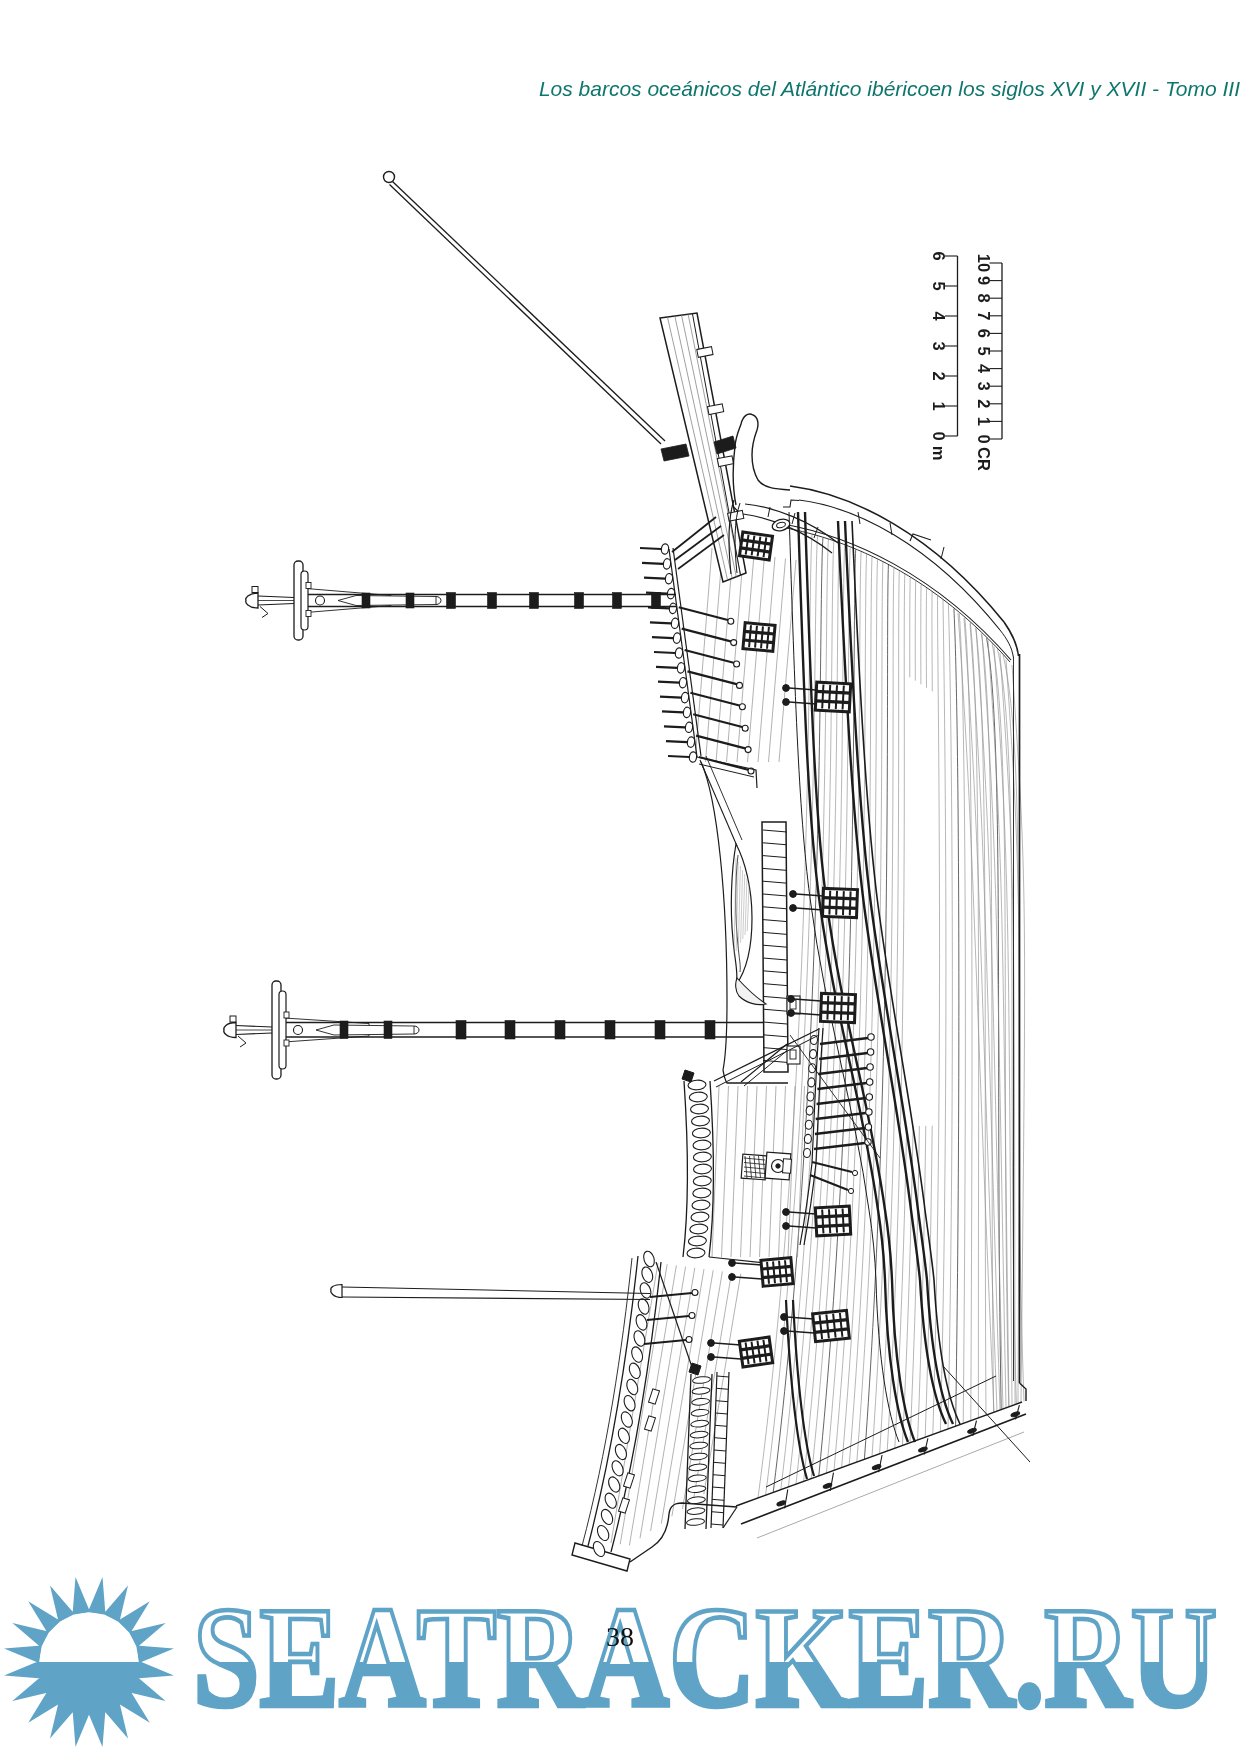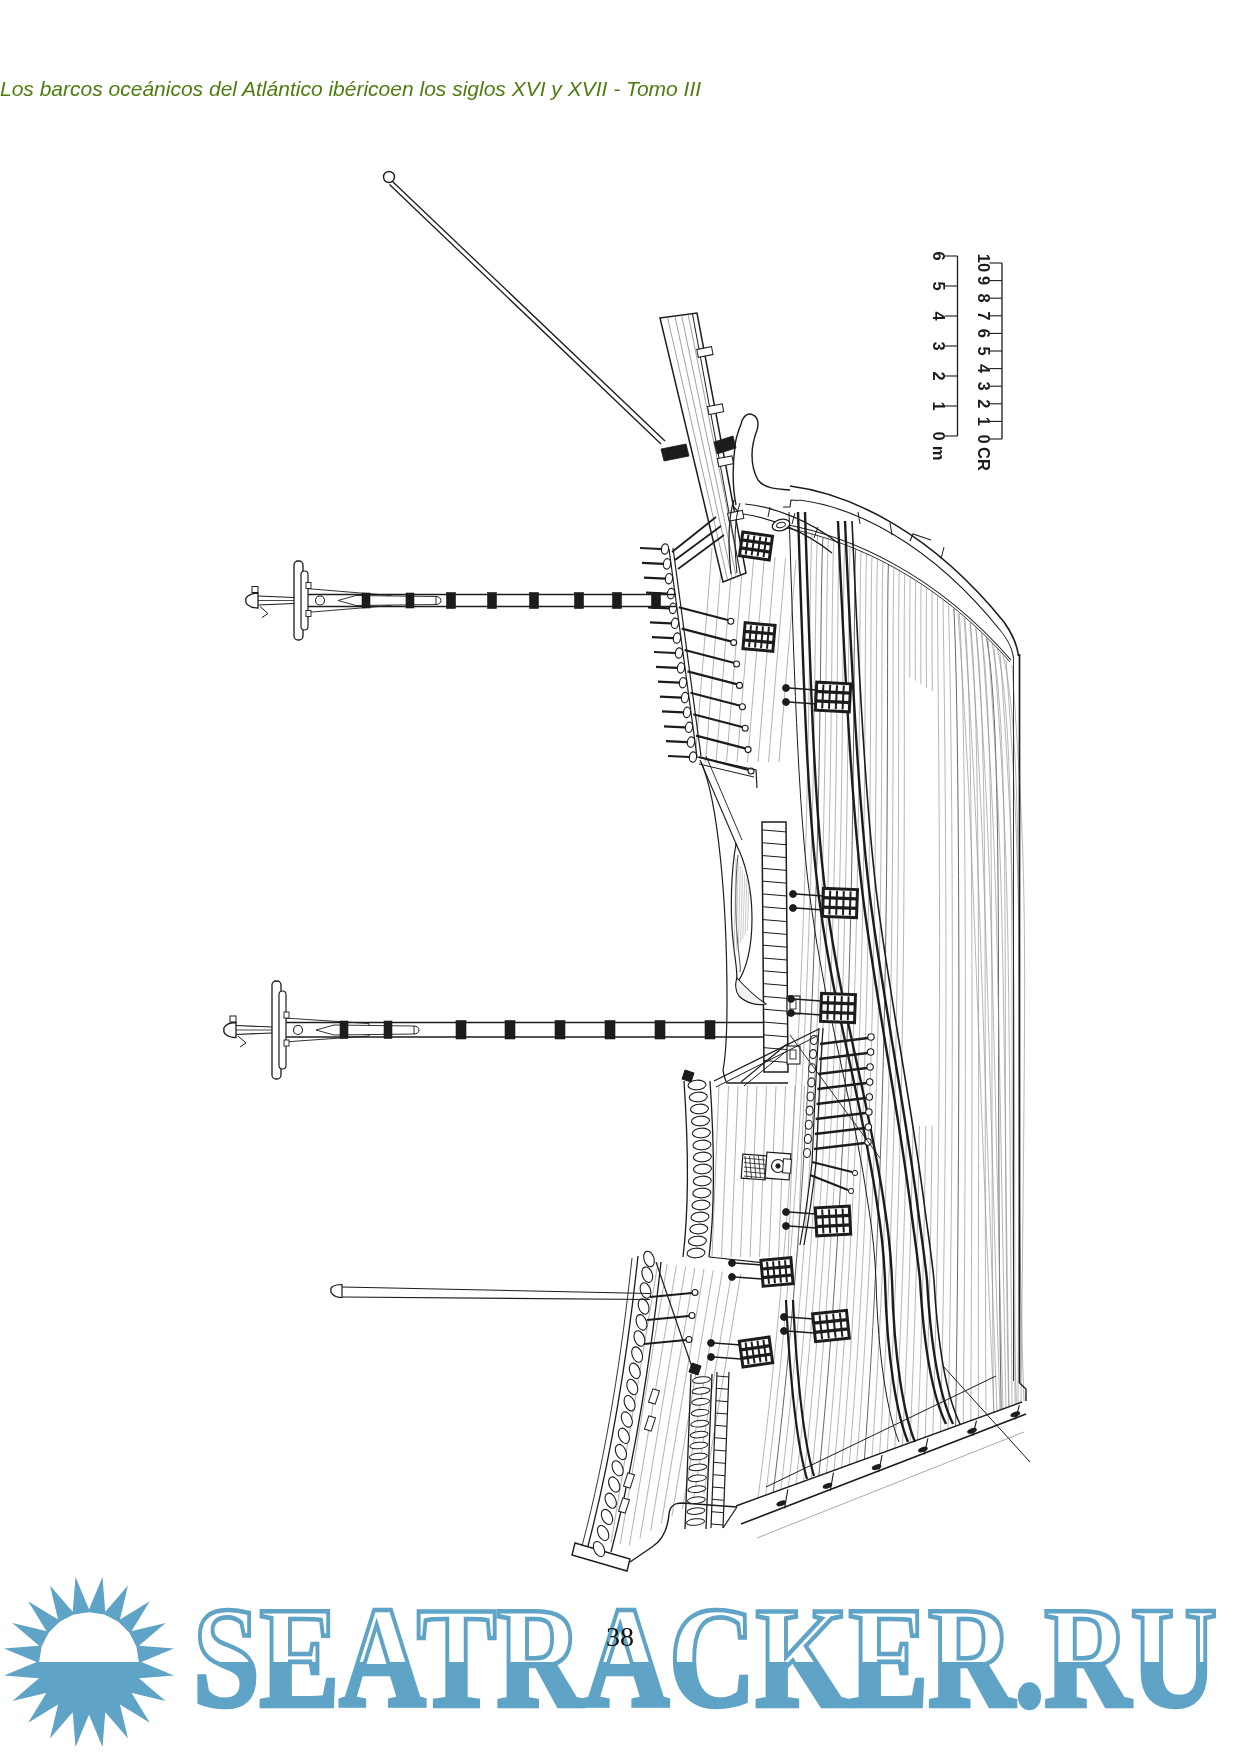--- a/index.html
+++ b/index.html
@@ -1,18 +1,18 @@
 <!DOCTYPE html>
 <html><head>
 <meta charset="utf-8">
 <style>
 html,body { margin:0; padding:0; background:#ffffff; }
 #page { position:relative; width:1240px; height:1754px; background:#ffffff; overflow:hidden; }
-.hdr { position:absolute; top:77px; left:0; width:100%; text-align:left;
-  font-family:"Liberation Sans", sans-serif; font-style:italic; font-size:21px; color:#4d7c0f; }
+.hdr { position:absolute; top:77px; left:0; width:100%; text-align:right;
+  font-family:"Liberation Sans", sans-serif; font-style:italic; font-size:21px; color:#0f766e; }
 .pnum { position:absolute; top:1621px; left:0; width:100%; text-align:center;
   font-family:"Liberation Serif", serif; font-size:28px; color:#111; }
 </style>
 </head>
 <body>
 <div id="page">
 <svg width="1240" height="1754" viewBox="0 0 1240 1754">
 <path d="M139.0,1660.9 L173.9,1675.5 L136.2,1678.5 Z M136.9,1676.4 L165.6,1701.0 L128.8,1692.3 Z M130.1,1690.5 L149.8,1722.8 L117.5,1703.1 Z M119.3,1701.8 L128.0,1738.6 L103.4,1709.9 Z M105.5,1709.2 L102.5,1746.9 L87.9,1712.0 Z M90.1,1712.0 L75.5,1746.9 L72.5,1709.2 Z M74.6,1709.9 L50.0,1738.6 L58.7,1701.8 Z M60.5,1703.1 L28.2,1722.8 L47.9,1690.5 Z M49.2,1692.3 L12.4,1701.0 L41.1,1676.4 Z M41.8,1678.5 L4.1,1675.5 L39.0,1660.9 Z M39.0,1663.1 L4.1,1648.5 L41.8,1645.5 Z M41.1,1647.6 L12.4,1623.0 L49.2,1631.7 Z M47.9,1633.5 L28.2,1601.2 L60.5,1620.9 Z M58.7,1622.2 L50.0,1585.4 L74.6,1614.1 Z M72.5,1614.8 L75.5,1577.1 L90.1,1612.0 Z M87.9,1612.0 L102.5,1577.1 L105.5,1614.8 Z M103.4,1614.1 L128.0,1585.4 L119.3,1622.2 Z M117.5,1620.9 L149.8,1601.2 L130.1,1633.5 Z M128.8,1631.7 L165.6,1623.0 L136.9,1647.6 Z M136.2,1645.5 L173.9,1648.5 L139.0,1663.1 Z" fill="#5fa3c7"></path>
 <circle cx="89" cy="1662" r="49" fill="white"></circle>
 <path d="M37,1662 a52,52 0 0 0 104,0 Z" fill="#5fa3c7"></path>

